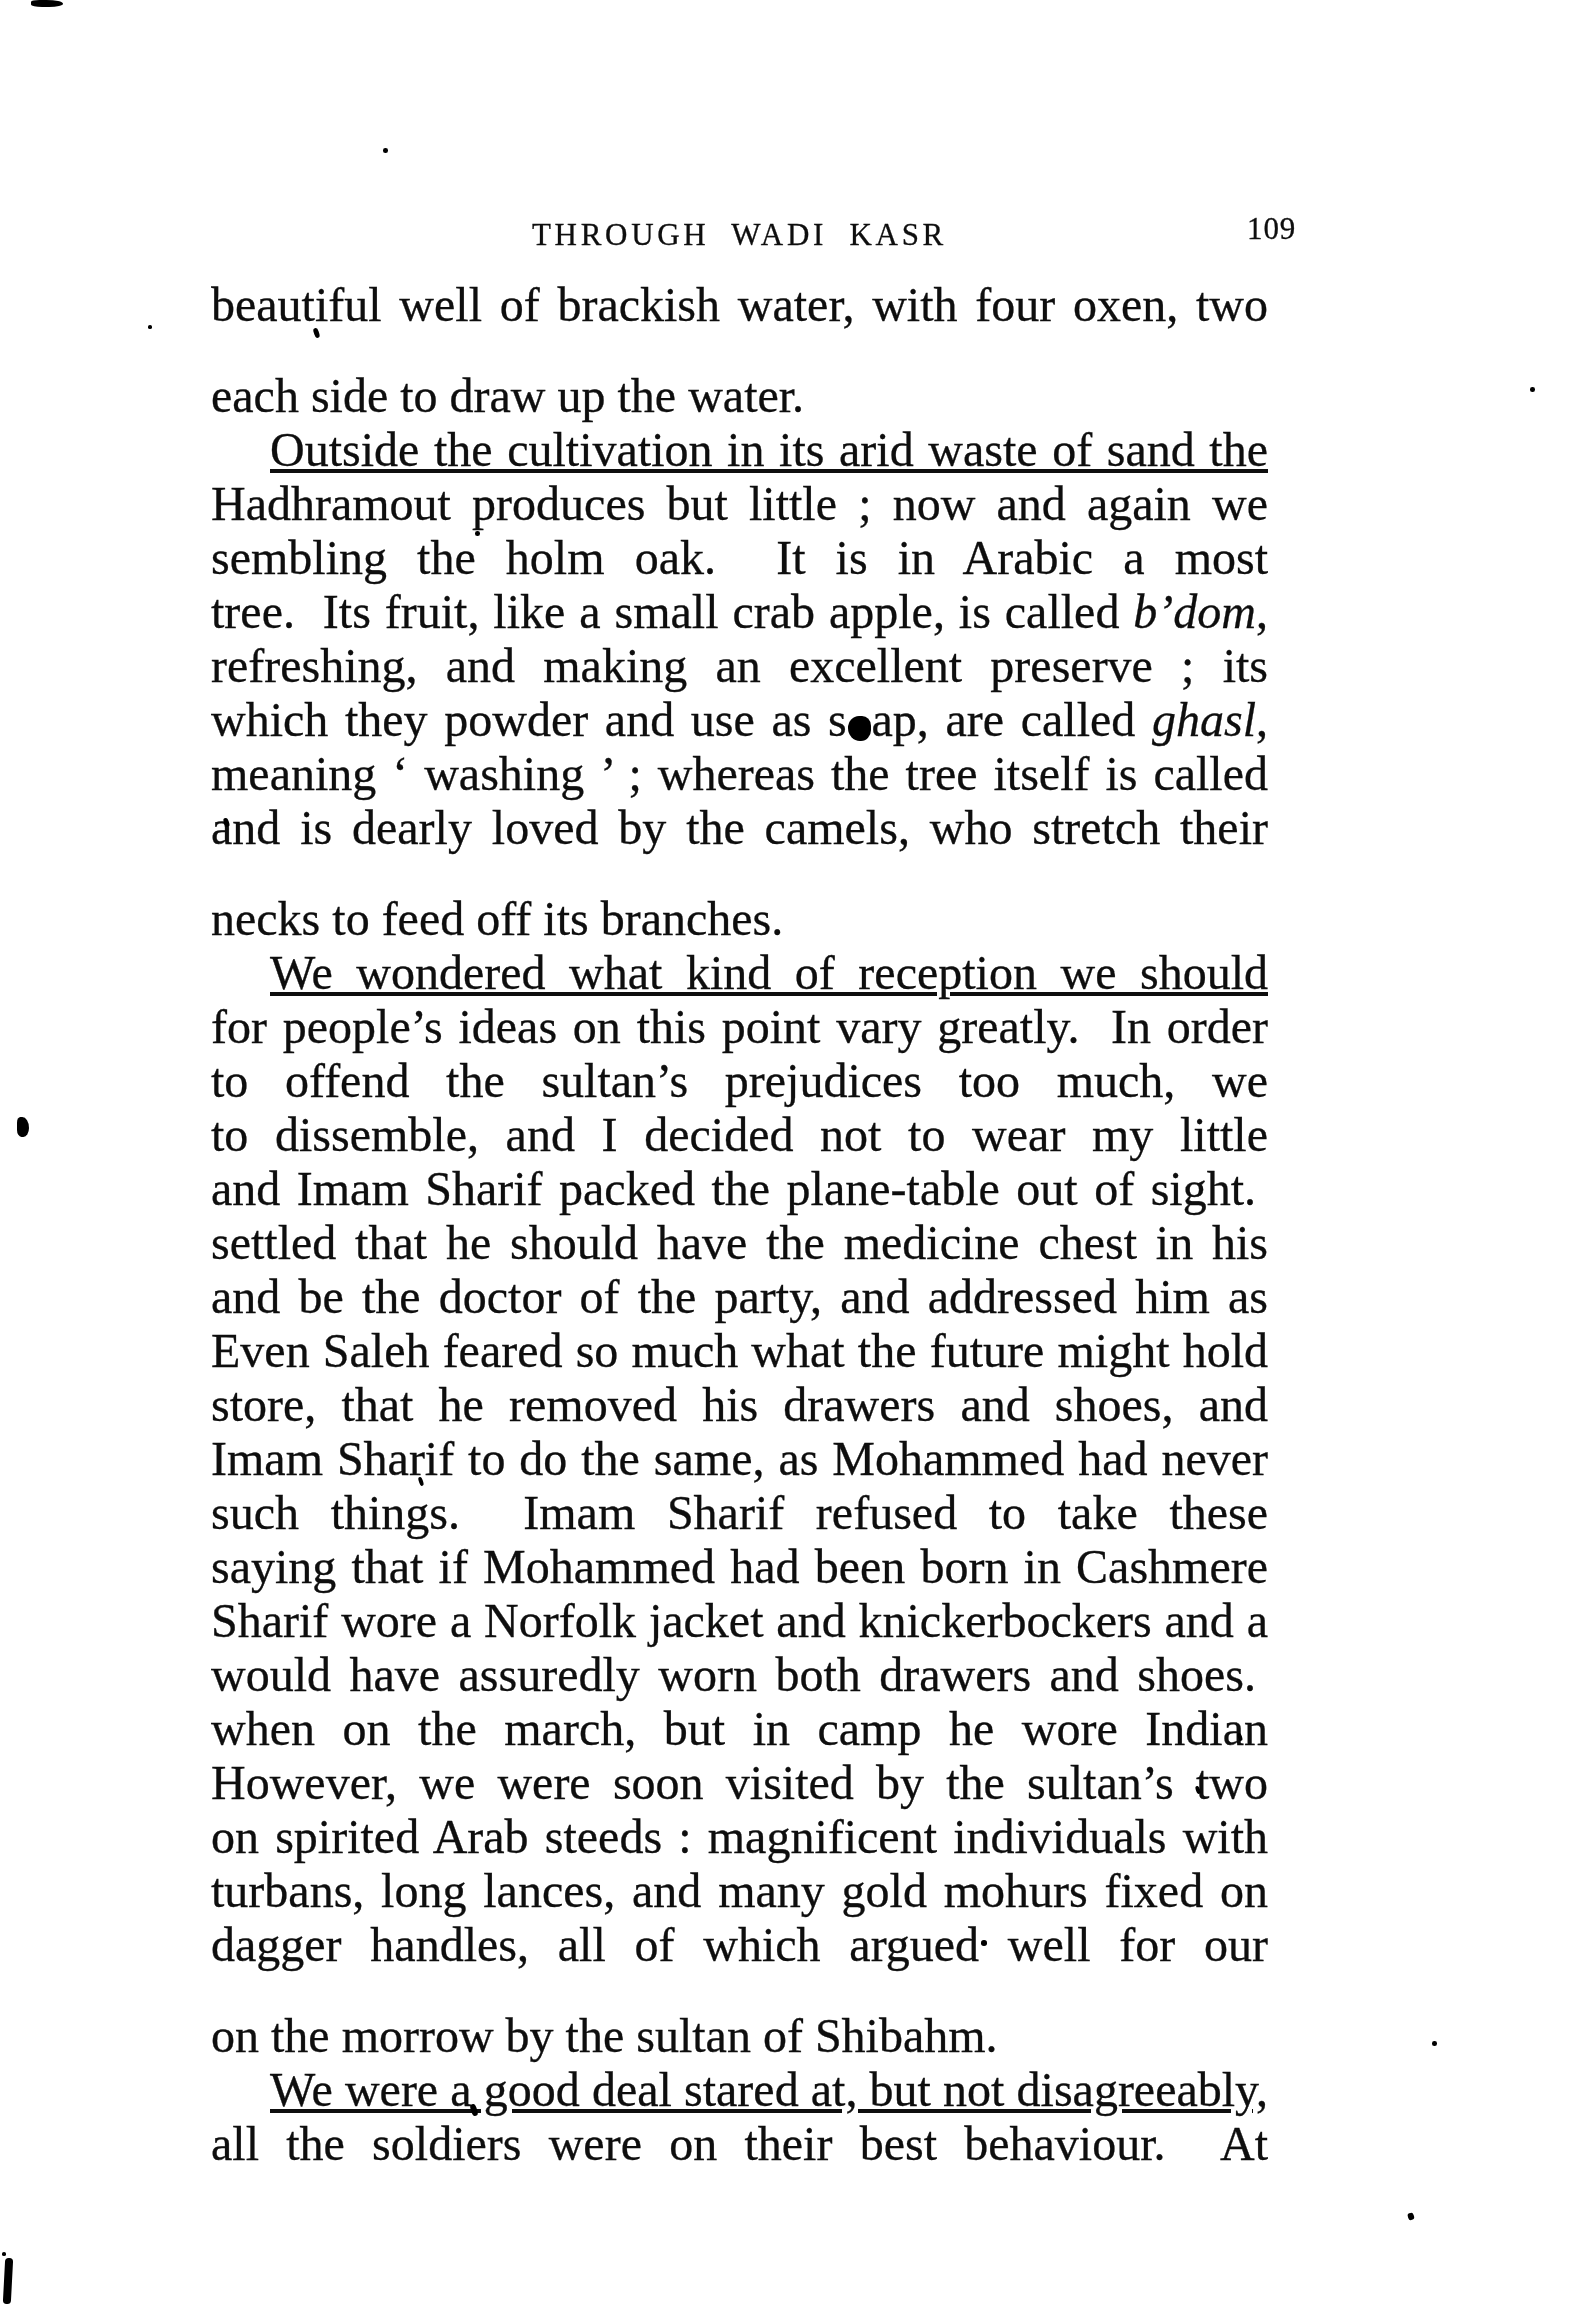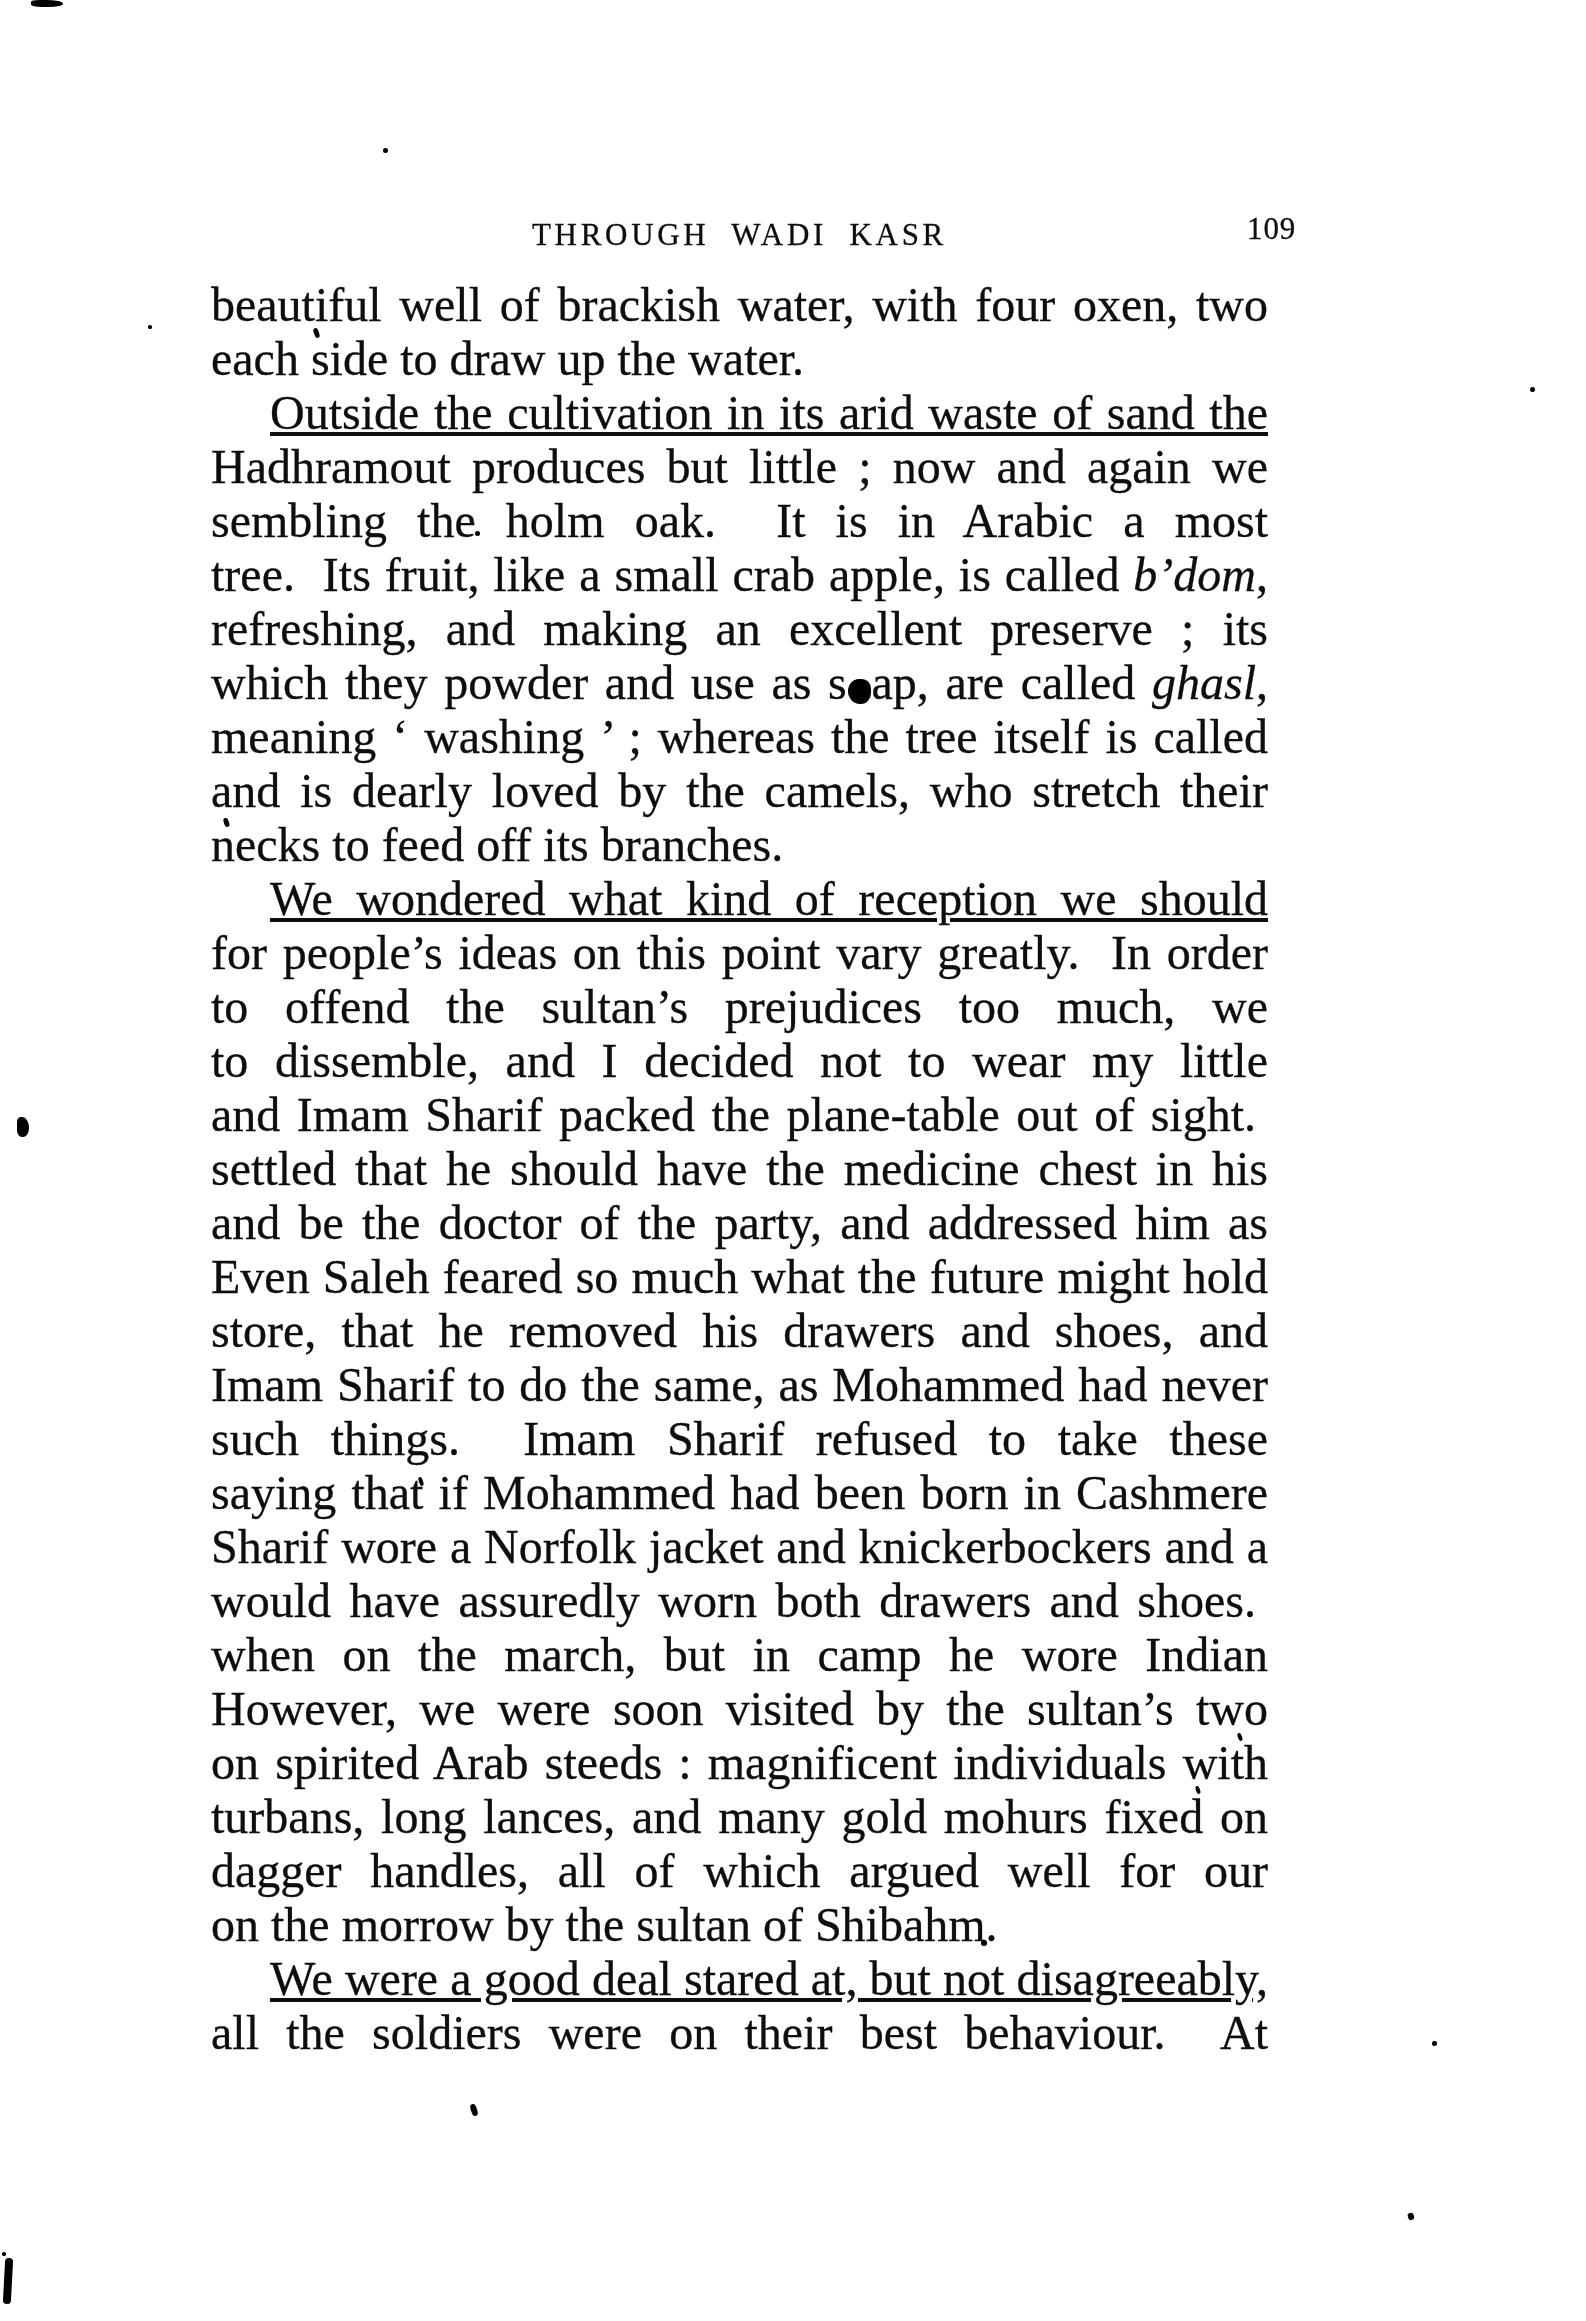--- a/index.html
+++ b/index.html
@@ -38,21 +38,21 @@
     width: 1057px;
     font-size: 48px;
     line-height: 54px;
   }
   .line {
     height: 54px;
     overflow: hidden;
     text-align: justify;
     text-align-last: justify;
   }
-  .line.no-just { text-align-last: left; }
+  .line.no-just { text-align-last: left; margin-top: 37px; }
   .line.indent { padding-left: 59px; text-decoration: underline; }
   .it { font-style: italic; }
   .blot {
     display: inline-block;
     width: 23px;
     height: 25px;
     background: #000;
     border-radius: 55% 45% 50% 60%;
     vertical-align: -4.6px;
     margin: 0 0.9px;

